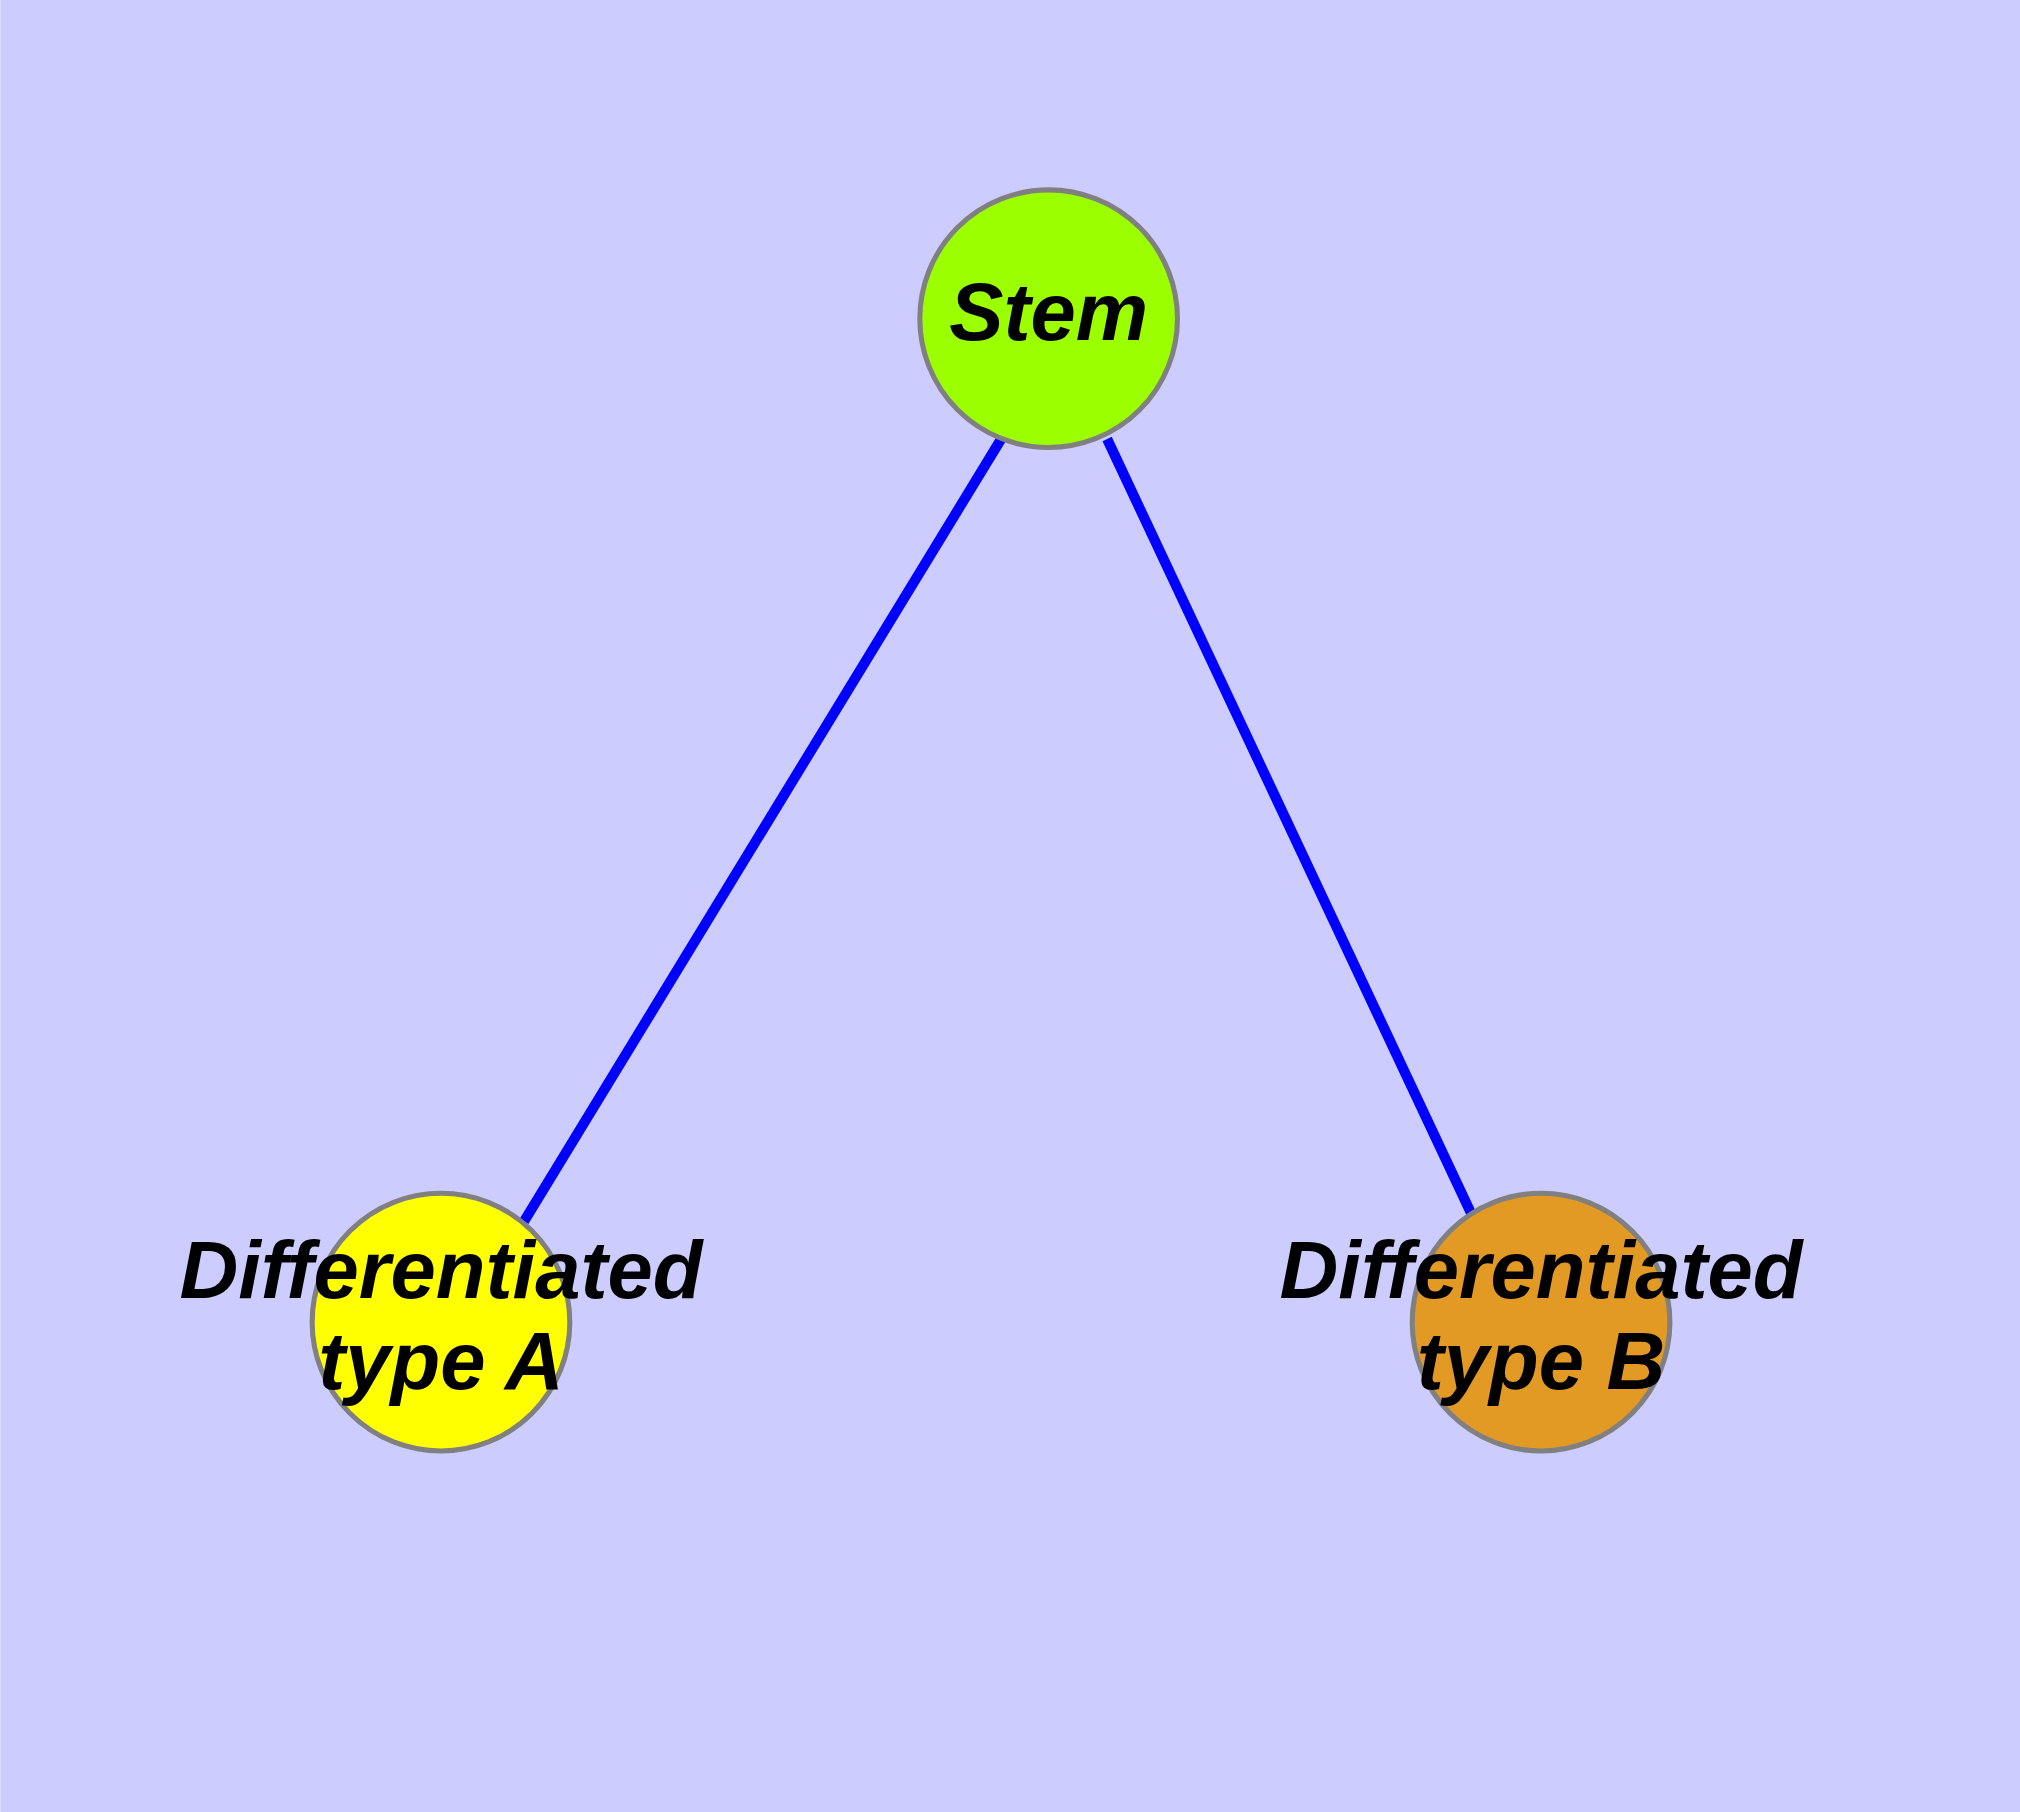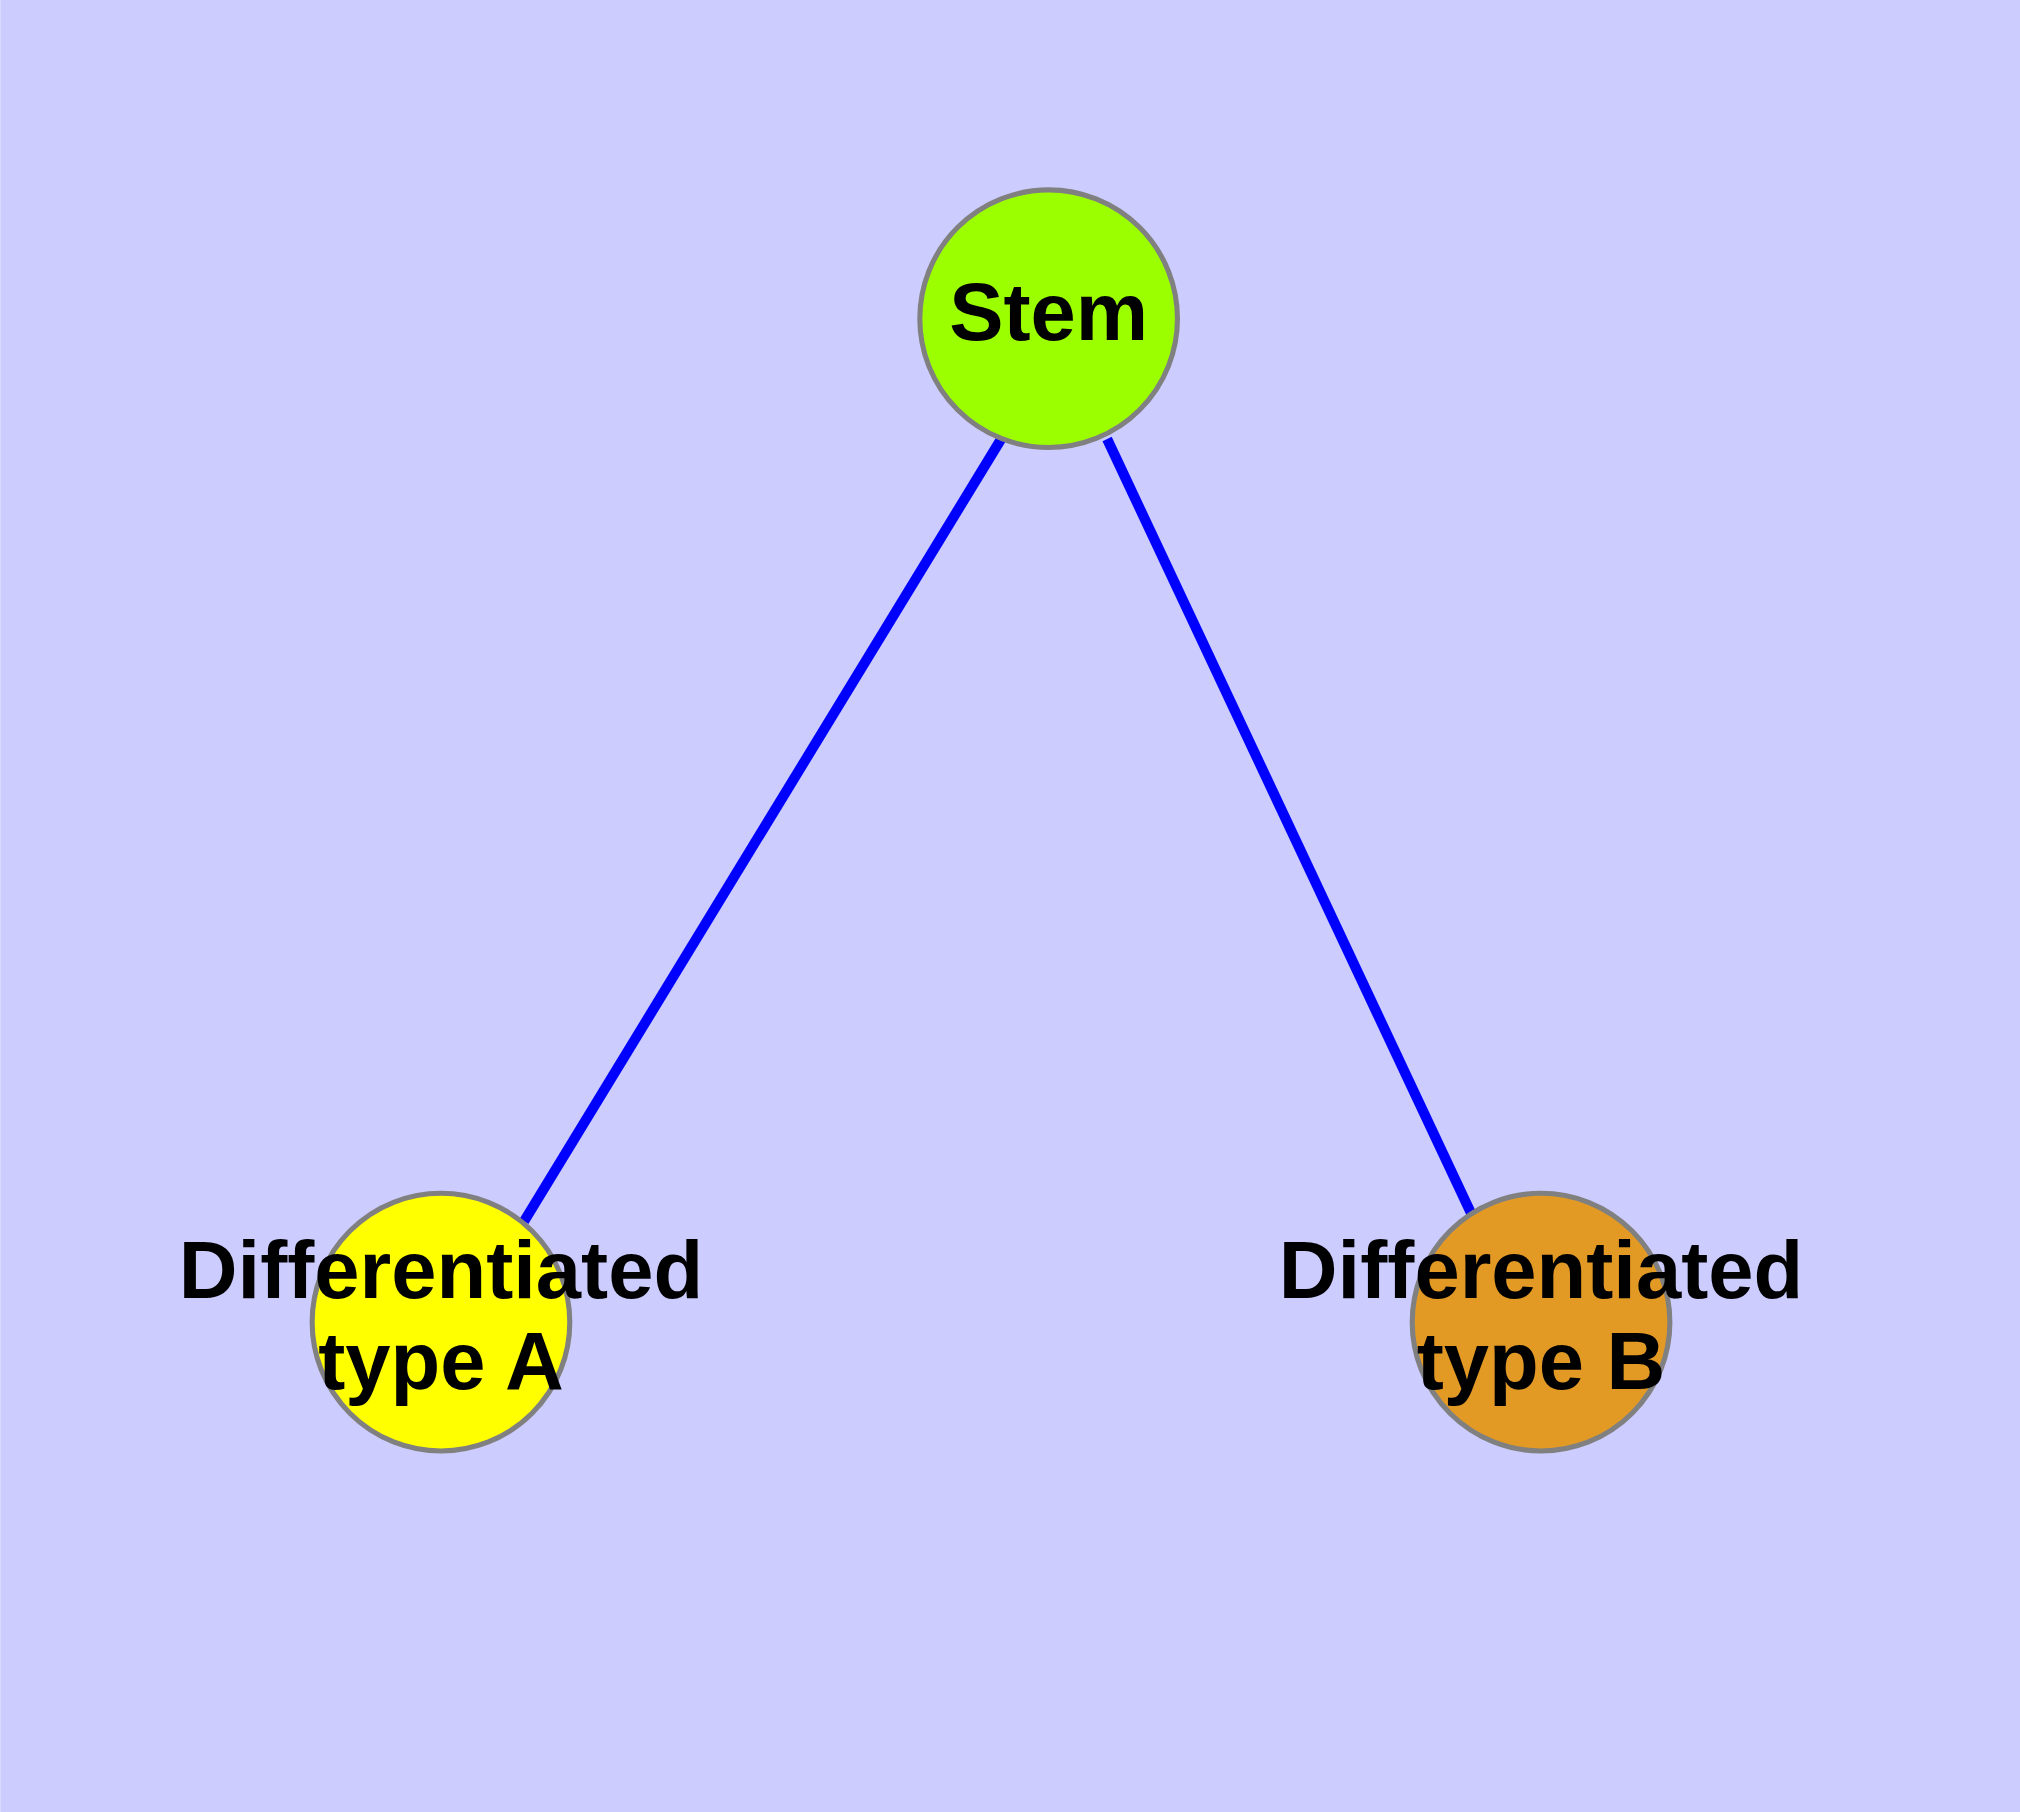--- a/index.html
+++ b/index.html
@@ -26,21 +26,21 @@
     font-family: "Liberation Sans", sans-serif;
     font-weight: bold;
     fill: #000000;
     text-anchor: middle;
     dominant-baseline: middle;
   }
 </style>
 </head>
 <body>
 
-<div id="canvas" style="width: 2021px; height: 1812px;">
+<div id="canvas" style="width: 2021px; height: 1812px; font-style: italic;">
   <svg id="graph-svg" viewBox="0 0 2384 2138" xmlns="http://www.w3.org/2000/svg">
 
     <rect id="bg-rect" x="0" y="0" width="2384" height="2138" fill="#CCCCFF"></rect>
 
     <g id="edges-layer">
         <line x1="1181" y1="518" x2="618" y2="1441" stroke="#0000FF" stroke-width="12" stroke-linecap="butt"></line>
         <line x1="1306" y1="518" x2="1738" y2="1437" stroke="#0000FF" stroke-width="12" stroke-linecap="butt"></line>
       </g>
     <g id="nodes-layer">
         <circle cx="1237" cy="376" r="152" fill="#9CFF00" stroke="#808080" stroke-width="6"></circle>

